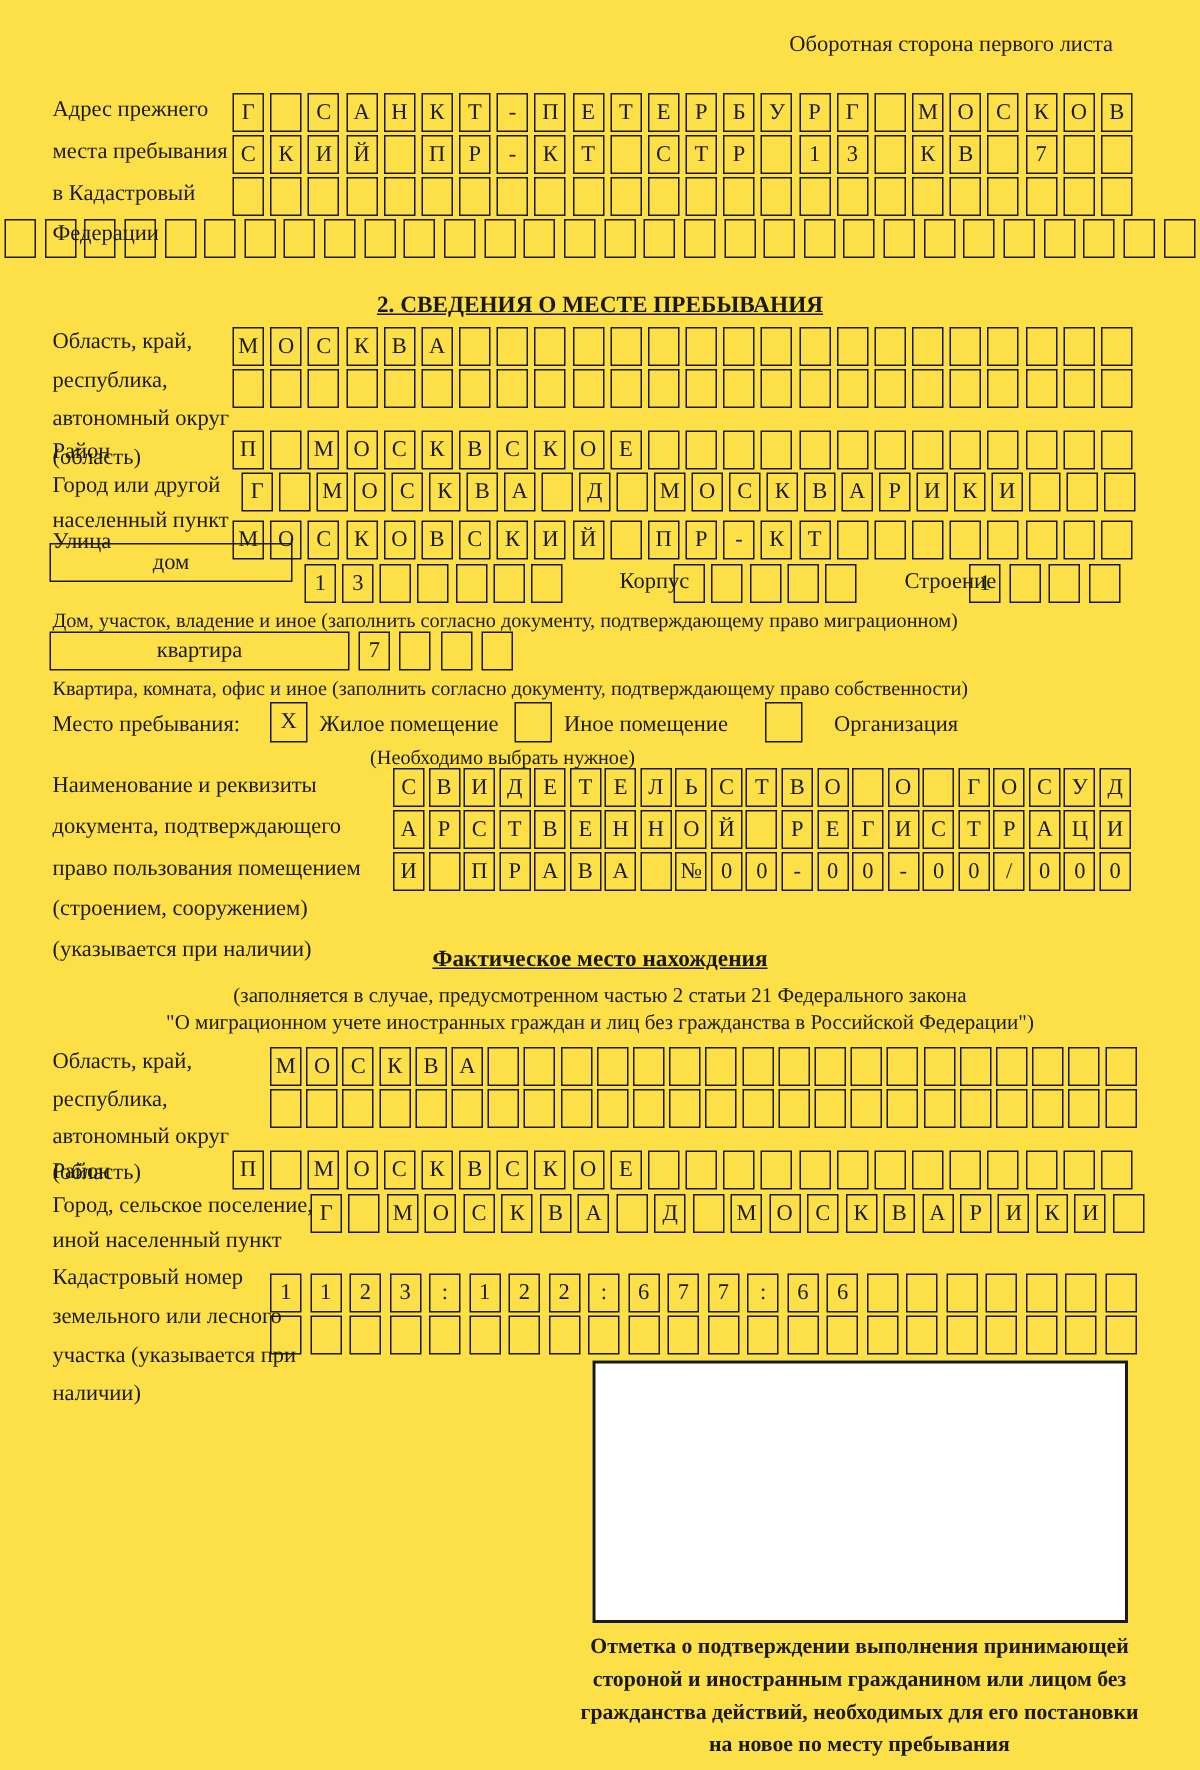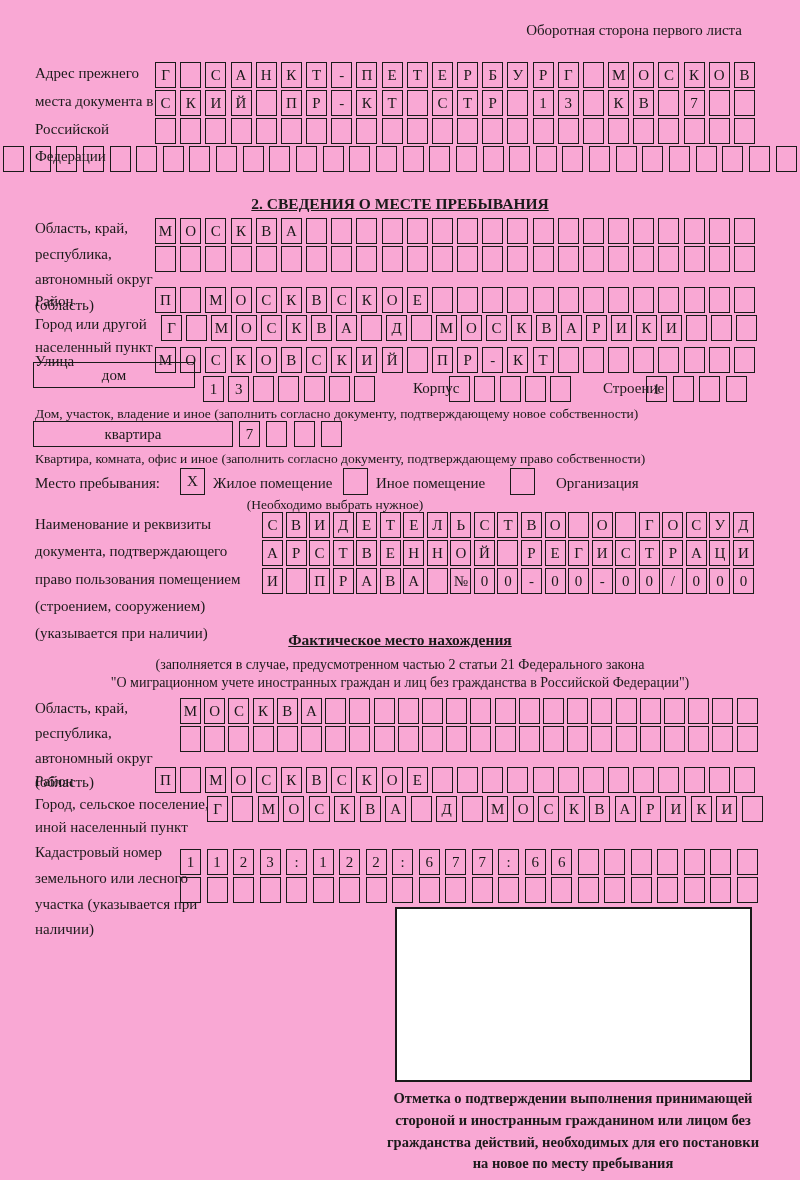--- a/index.html
+++ b/index.html
@@ -1,16 +1,16 @@
 <!DOCTYPE html>
 <html><head>
 <meta charset="utf-8">
 <style>
   html,body{margin:0;padding:0;background:#ffffff;}
-  .page{position:relative;width:800px;height:1180px;background:#f9a8d4;color:#1a1a1a;
+  .page{position:relative;width:800px;height:1180px;background:#fde047;color:#1a1a1a;
         font-family:"Liberation Serif","DejaVu Serif",serif;overflow:hidden;}
   .abs{position:absolute;}
   .lab{font-size:15px;line-height:1.7;}
   .lab-wide{line-height:1.85;}
   .caption{font-size:13.5px;}
   .center{text-align:center;left:0;width:800px;}
   .title{font-weight:bold;font-size:15.5px;text-decoration:underline;}
   .cellrow{position:absolute;display:flex;justify-content:space-between;}
   .cell{width:21px;height:26px;border:1.7px solid #1a1a1a;box-sizing:border-box;
         display:flex;align-items:center;justify-content:center;font-size:15px;flex:none;}
@@ -22,21 +22,21 @@
   .stampnote{font-size:14.5px;line-height:1.5;text-align:center;font-weight:bold;}
   .inline-lab{position:absolute;font-size:15px;margin-left:26px;}
 </style>
 </head>
 <body>
 
 <div class="page">
 
   <div class="abs" style="top:22px;right:58px;font-size:15px">Оборотная сторона первого листа</div>
 
-  <div class="abs lab lab-wide" style="left:35px;top:60px;width:124px">Адрес прежнего места документа в Российской Федерации</div>
+  <div class="abs lab lab-wide" style="left:35px;top:60px;width:124px">Адрес прежнего места пребывания в Кадастровый Федерации</div>
   <div class="cellrow" style="left:155px;top:62px;width:600px">
       <span class="cell">Г</span>
       <span class="cell"></span>
       <span class="cell">С</span>
       <span class="cell">А</span>
       <span class="cell">Н</span>
       <span class="cell">К</span>
       <span class="cell">Т</span>
       <span class="cell">-</span>
       <span class="cell">П</span>
@@ -299,21 +299,21 @@
       <span class="cell"></span>
       <span class="cell"></span>
     </div>
   <div class="inline-lab" style="left:577px;top:380px">Строение</div>
   <div class="cellrow" style="left:646px;top:376px;width:101px">
       <span class="cell">1</span>
       <span class="cell"></span>
       <span class="cell"></span>
       <span class="cell"></span>
     </div>
-  <div class="abs caption" style="left:35px;top:406px">Дом, участок, владение и иное (заполнить согласно документу, подтверждающему новое собственности)</div>
+  <div class="abs caption" style="left:35px;top:406px">Дом, участок, владение и иное (заполнить согласно документу, подтверждающему право миграционном)</div>
 
   <div class="fieldbox" style="left:33px;top:421px;width:200px">квартира</div>
   <div class="cellrow" style="left:239px;top:421px;width:103px">
       <span class="cell">7</span>
       <span class="cell"></span>
       <span class="cell"></span>
       <span class="cell"></span>
     </div>
   <div class="abs caption" style="left:35px;top:451px">Квартира, комната, офис и иное (заполнить согласно документу, подтверждающему право собственности)</div>
 

